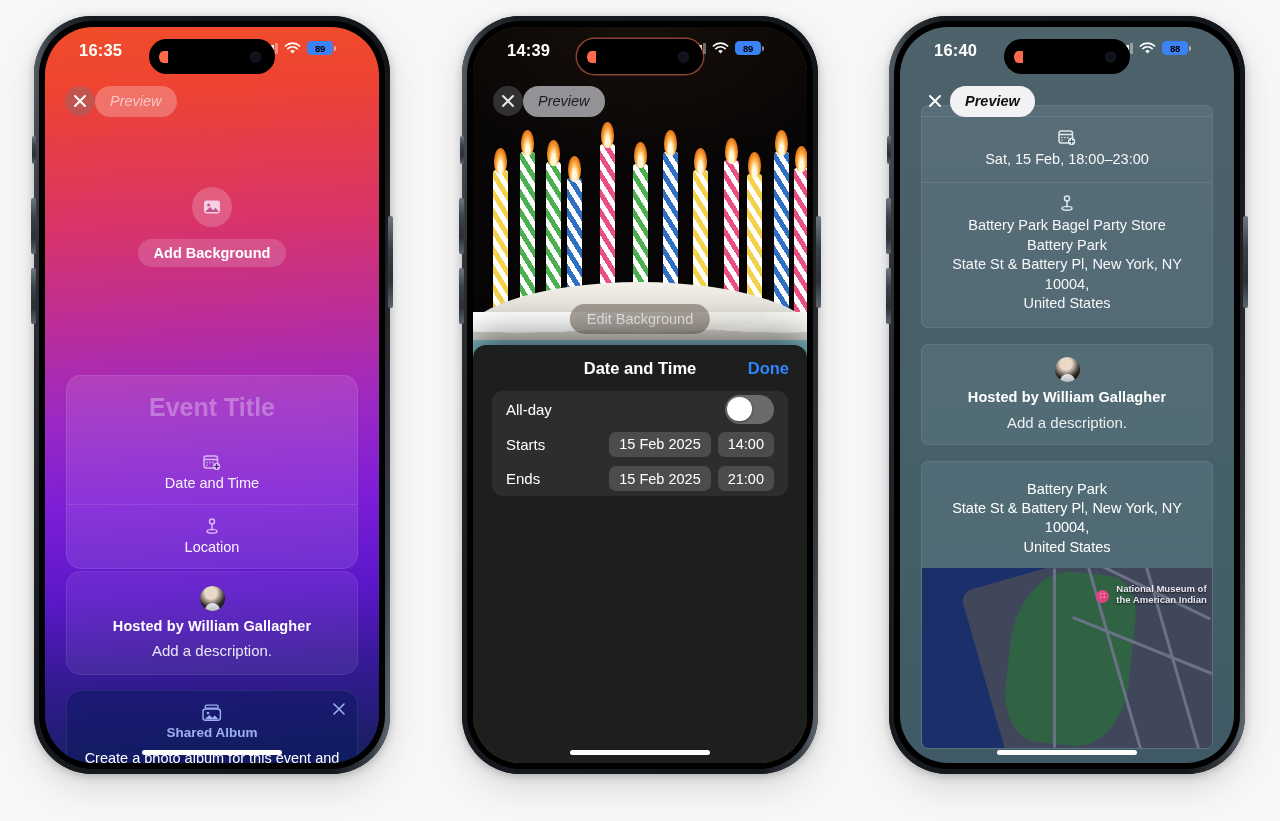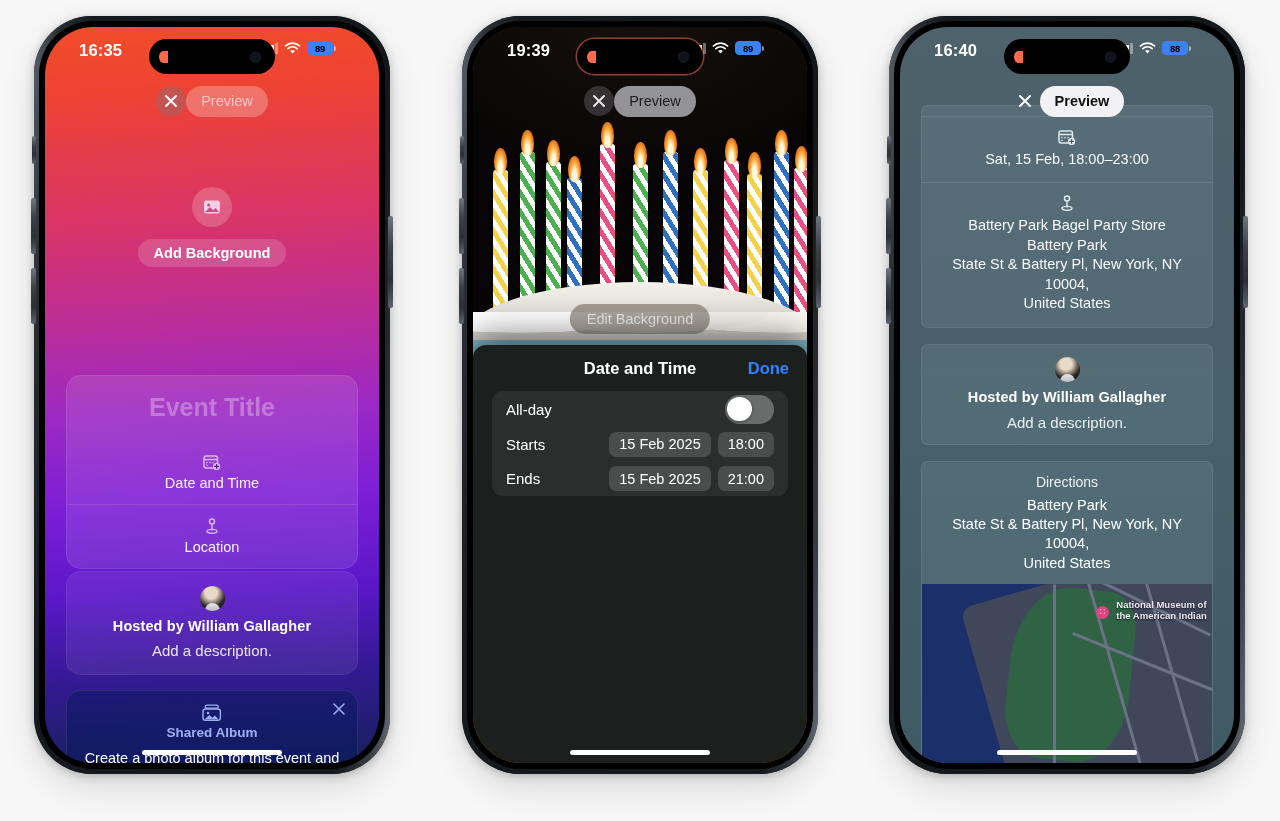--- a/index.html
+++ b/index.html
@@ -55,21 +55,21 @@
   .island .rec{position:absolute;left:10px;top:50%;transform:translateY(-50%);
     width:9px;height:12px;border-radius:50% 0 0 50%;background:#ff6a4d;}
   .island.ring{box-shadow:0 0 0 1.5px rgba(255,120,90,.5);}
 
   
   .home-ind{position:absolute;bottom:8px;left:50%;transform:translateX(-50%);
     width:140px;height:5px;border-radius:3px;background:#fff;z-index:60;}
 
   
   .navrow{position:absolute;top:52px;left:0;right:0;height:44px;z-index:38;
-    display:flex;align-items:center;justify-content:center;padding:0 20px;box-sizing:border-box;}
+    display:flex;align-items:center;justify-content:flex-start;padding:0 20px;box-sizing:border-box;font-style:italic;}
   .circ-close{width:30px;height:30px;border-radius:50%;background:rgba(120,120,128,.36);
     display:flex;align-items:center;justify-content:center;}
   .circ-close svg{width:14px;height:14px;}
   .pill-preview{height:31px;padding:0 15px;border-radius:16px;display:flex;align-items:center;
     font-size:14.5px;font-weight:500;}
   .pv-dim{background:rgba(255,255,255,.26);color:rgba(255,255,255,.6);}
   .pv-grey{background:rgba(200,200,205,.72);color:#1c1c1e;}
   .pv-white{background:#f2f2f4;color:#111;font-weight:600;}
 
   
@@ -376,38 +376,38 @@
           <div class="sheet-grp">
             <div class="srow" style="height:36px;">
               <div class="lbl">All-day</div>
               <div class="tog off">
                   <i></i>
                 </div>
             </div>
             <div class="srow">
               <div class="lbl">Starts</div>
               <div class="chip">15 Feb 2025</div>
-              <div class="chip">18:00</div>
+              <div class="chip">14:00</div>
             </div>
             <div class="srow">
               <div class="lbl">Ends</div>
               <div class="chip">15 Feb 2025</div>
               <div class="chip">21:00</div>
             </div>
           </div>
         </div>
       </div>
 
       <div class="island ring">
         <div class="rec"></div>
         <div class="lens"></div>
       </div>
 
       <div class="statusbar">
-        <div class="clock">19:39</div>
+        <div class="clock">14:39</div>
         <div class="st-right">
           <div class="sig">
               <i></i>
               <i></i>
               <i></i>
               <i></i>
             </div>
           <svg width="17" height="13" viewBox="0 0 17 13">
             <path d="M8.5 11.6 6.2 9.1a3.4 3.4 0 0 1 4.6 0z" fill="#fff"></path>
             <path d="M3.9 6.6a6.7 6.7 0 0 1 9.2 0" stroke="#fff" stroke-width="1.7" fill="none" stroke-linecap="round"></path>
@@ -476,21 +476,20 @@
           <div class="g3cell">
             <div class="avatar"></div>
             <div class="host-name">Hosted by William Gallagher</div>
             <div class="host-desc" style="margin-top:9px;">Add a description.</div>
           </div>
         </div>
 
 
         <div class="glass3">
           <div class="g3cell" style="padding:12px 12px 11px;">
-            <div class="d-ttl">Directions</div>
             <div class="d-body">Battery Park</div>
             <div class="d-body" style="margin-top:0;">State St &amp; Battery Pl, New York, NY 10004,</div>
             <div class="d-body" style="margin-top:0;">United States</div>
           </div>
           <div class="maparea">
             <div class="land"></div>
             <div class="park"></div>
             <div class="road" style="left:45%;top:0;width:3px;height:100%;"></div>
             <div class="road" style="left:52%;top:10%;width:50%;transform:rotate(26deg);"></div>
             <div class="road" style="left:50%;top:42%;width:52%;transform:rotate(22deg);"></div>

